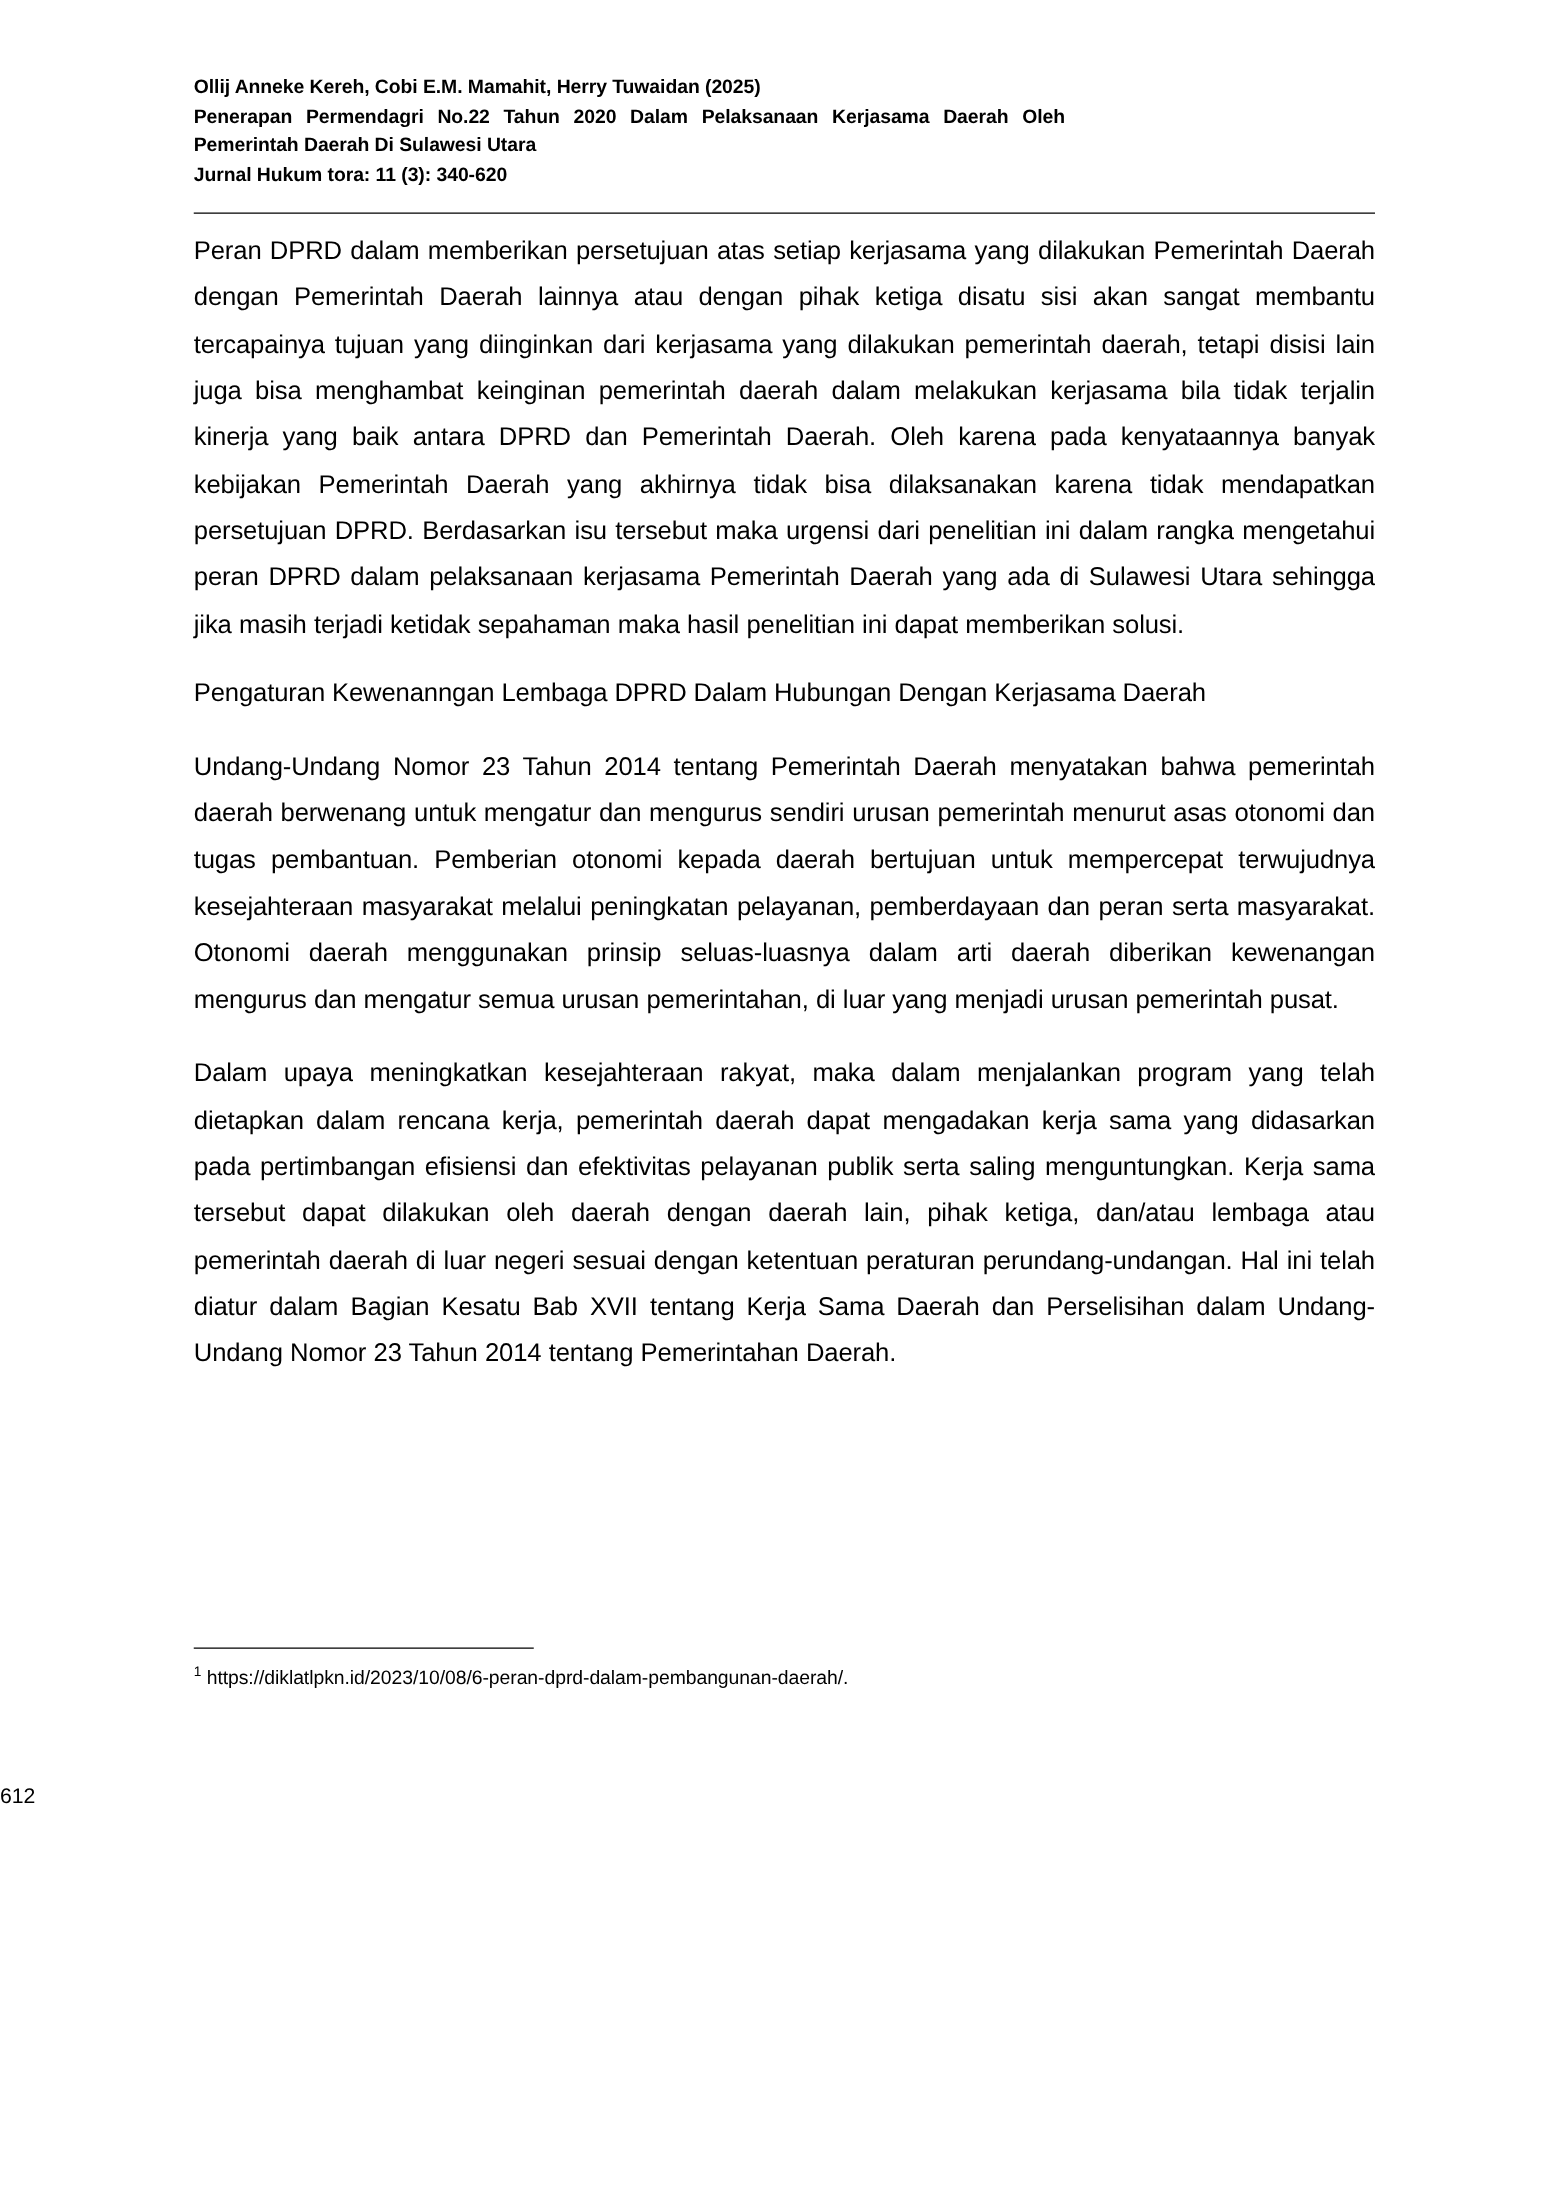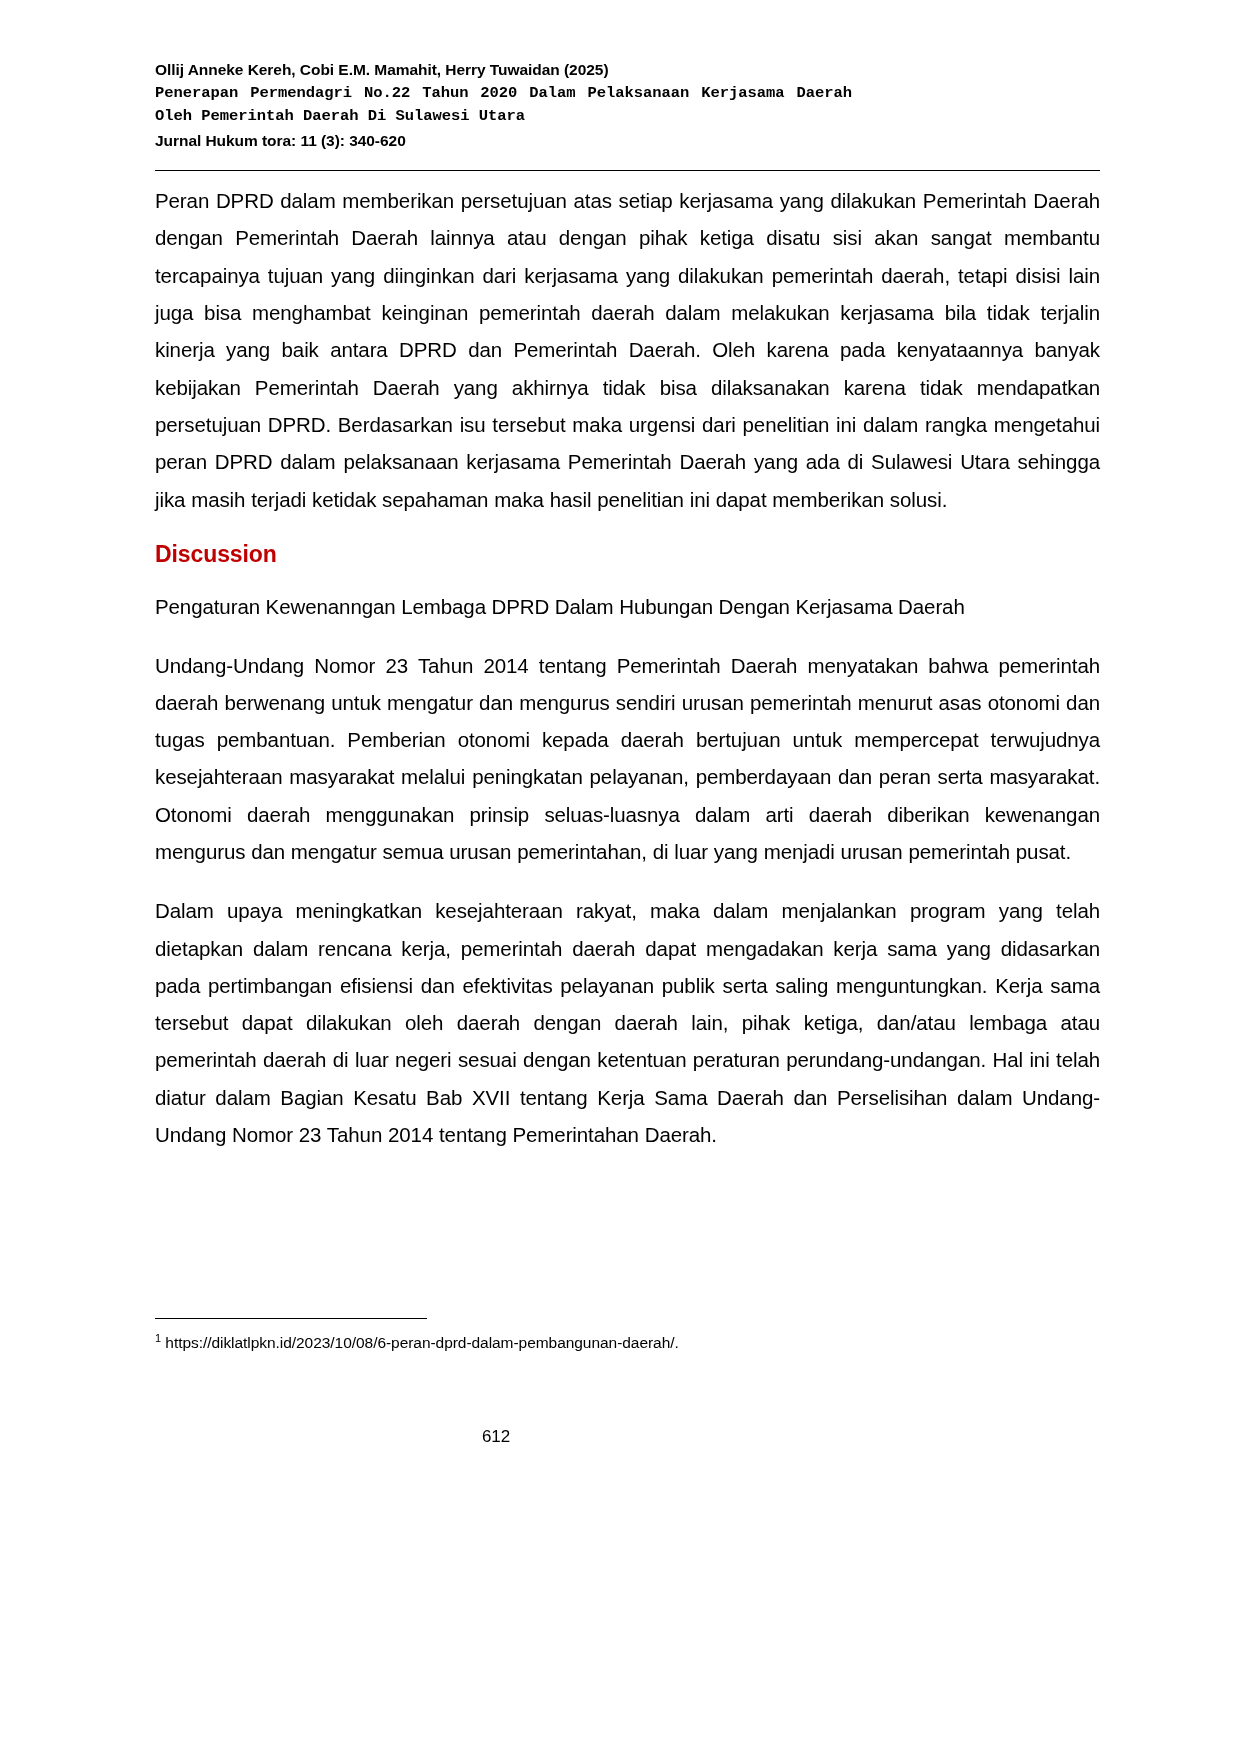--- a/index.html
+++ b/index.html
@@ -31,21 +31,20 @@
     font-weight: bold;
     line-height: 1.52;
     letter-spacing: -0.05px;
     color: #000;
   }
   .doc-header .hdr-line { display: block; }
   .doc-header .hdr-title {
     display: block;
     text-align: justify;
     text-align-last: left;
-    font-family: Liberation Mono, monospace;
   }
 
   .header-rule {
     border: 0;
     border-top: 1.6px solid #000;
     margin: 18px 0 0 0;
     width: 945px;
   }
 
   
@@ -111,21 +110,20 @@
     vertical-align: super;
     line-height: 0;
   }
 
   
   .page-number {
     position: absolute;
     left: 0;
     right: 0;
     top: 1427px;
-    text-align: center;
     font-size: 17px;
     letter-spacing: -0.1px;
   }
 </style>
 </head>
 <body>
 
 <div class="page">
 
   <div class="doc-header">
@@ -134,21 +132,20 @@
     <span class="hdr-line">Jurnal Hukum tora: 11 (3): 340-620</span>
   </div>
 
   <hr class="header-rule">
 
   <div class="body-col">
 
 
     <p class="body-par">Peran DPRD dalam  memberikan persetujuan atas setiap kerjasama yang dilakukan Pemerintah Daerah dengan Pemerintah Daerah lainnya atau dengan pihak ketiga  disatu sisi akan sangat membantu tercapainya tujuan yang diinginkan dari  kerjasama yang dilakukan pemerintah daerah, tetapi disisi lain juga bisa menghambat keinginan pemerintah daerah dalam melakukan kerjasama bila tidak terjalin kinerja yang baik antara DPRD dan Pemerintah Daerah. Oleh karena pada kenyataannya banyak kebijakan Pemerintah Daerah yang akhirnya tidak bisa dilaksanakan karena tidak mendapatkan persetujuan DPRD. Berdasarkan isu tersebut maka urgensi dari penelitian ini dalam rangka mengetahui peran DPRD dalam pelaksanaan kerjasama Pemerintah Daerah yang ada di Sulawesi Utara sehingga jika masih terjadi ketidak sepahaman maka hasil penelitian ini dapat memberikan solusi.</p>
 
-    <h2 class="section-heading">Discussion</h2>
 
     <h3 class="sub-heading">Pengaturan Kewenanngan Lembaga DPRD Dalam Hubungan Dengan Kerjasama Daerah</h3>
 
     <p class="body-par">Undang-Undang Nomor 23 Tahun 2014 tentang Pemerintah Daerah menyatakan bahwa pemerintah daerah berwenang untuk mengatur dan mengurus sendiri urusan pemerintah menurut asas otonomi dan tugas pembantuan. Pemberian otonomi kepada daerah bertujuan untuk mempercepat terwujudnya kesejahteraan masyarakat melalui peningkatan pelayanan, pemberdayaan dan peran serta masyarakat. Otonomi daerah menggunakan prinsip seluas-luasnya dalam arti daerah diberikan kewenangan mengurus dan mengatur semua urusan pemerintahan, di luar yang menjadi urusan pemerintah pusat.</p>
 
     <p class="body-par">Dalam upaya meningkatkan kesejahteraan rakyat, maka dalam menjalankan program yang telah dietapkan dalam rencana kerja, pemerintah daerah dapat mengadakan kerja sama yang didasarkan pada pertimbangan efisiensi dan efektivitas pelayanan publik serta saling menguntungkan. Kerja sama tersebut dapat dilakukan oleh daerah dengan daerah lain, pihak ketiga, dan/atau lembaga atau pemerintah daerah di luar negeri sesuai dengan ketentuan peraturan perundang-undangan. Hal ini telah diatur dalam Bagian Kesatu Bab XVII tentang Kerja Sama Daerah dan Perselisihan dalam Undang-Undang Nomor 23 Tahun 2014 tentang Pemerintahan Daerah.</p>
 
   </div>
 
   <div class="footnote-area">

